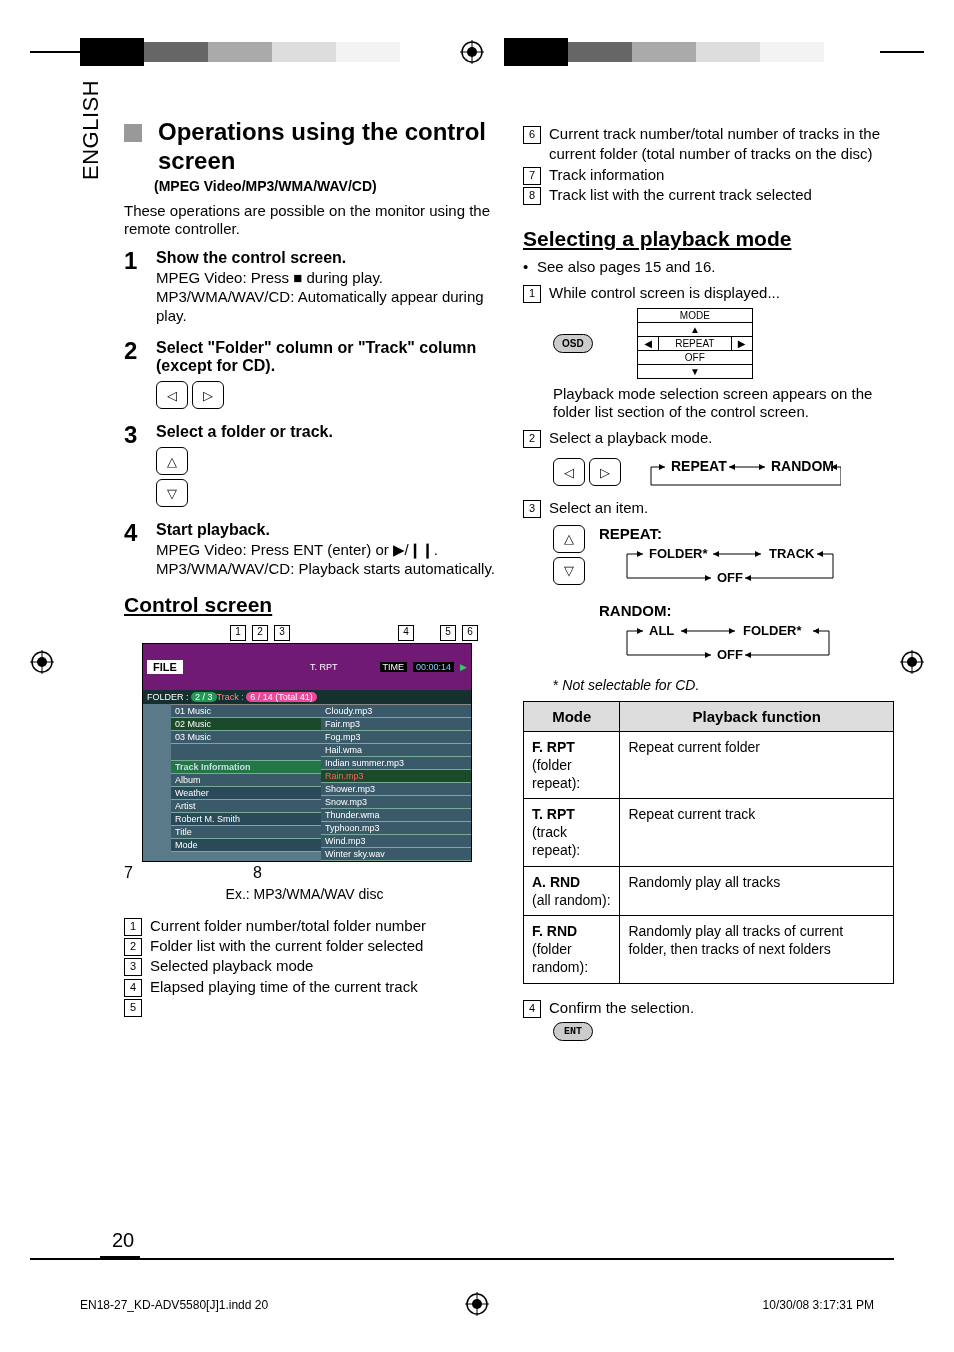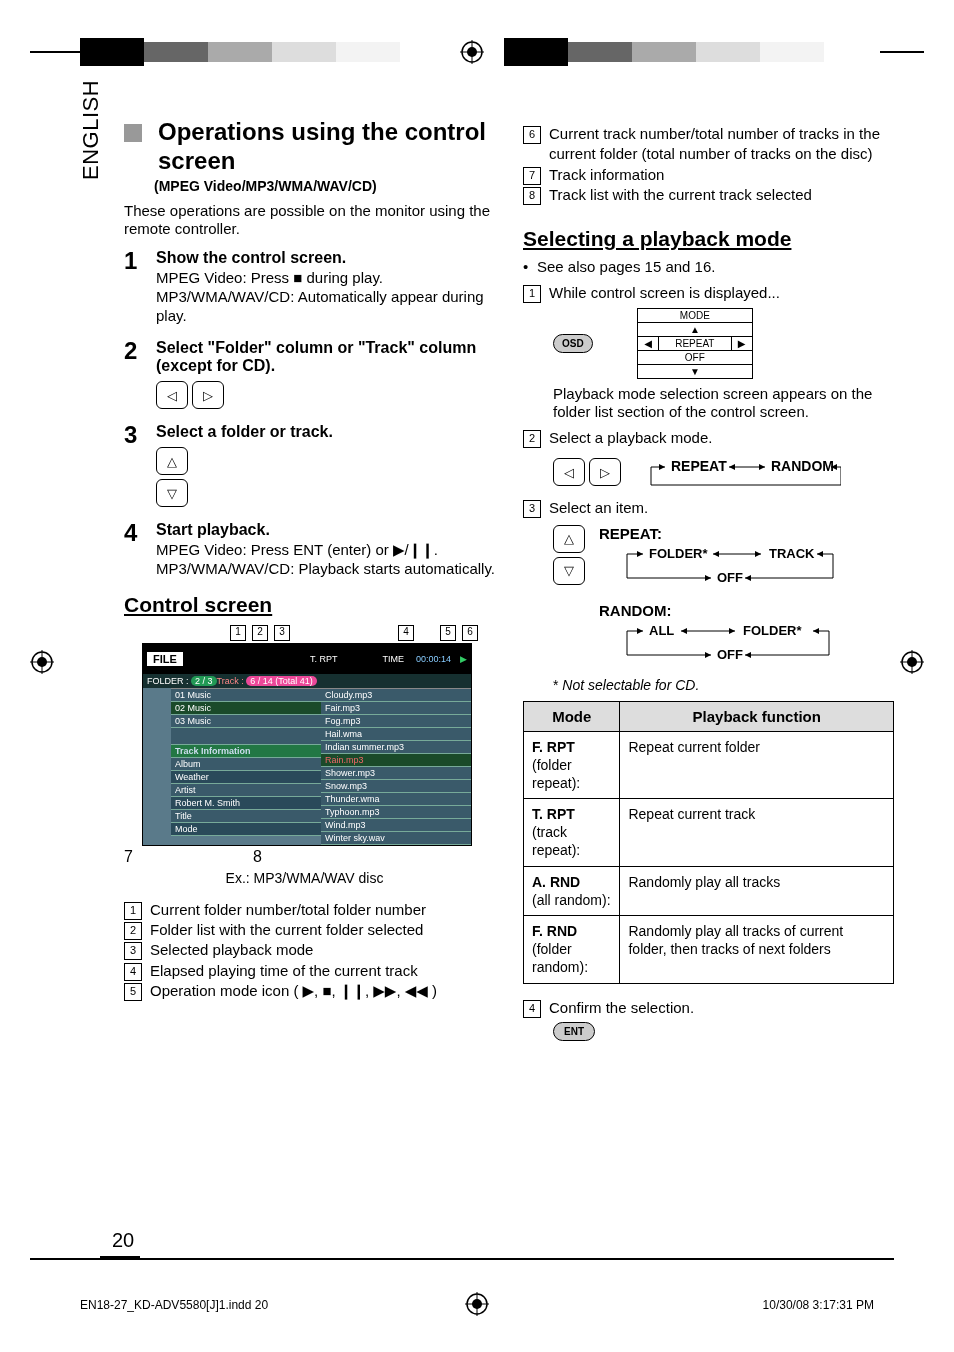--- a/index.html
+++ b/index.html
@@ -243,20 +243,21 @@
   }
   .ent-btn {
     display: inline-block;
     border: 1.5px solid #000;
     border-radius: 10px;
     padding: 3px 10px;
     font-size: 10px;
     font-weight: 700;
     background: #ccc;
     margin-top: 4px;
+    font-family: Liberation Mono, monospace;
   }
   .pagefoot {
     position: absolute;
     left: 112px;
     bottom: 100px;
     font-size: 20px;
   }
   .pagefoot-line {
     position: absolute;
     left: 30px;
@@ -288,22 +289,22 @@
   .ctrl-screen {
     display: inline-block;
     border: 1px solid #000;
     background: #5a7a8a;
     font-size: 9px;
     color: #fff;
   }
   .cs-head {
     display: flex;
     align-items: center;
-    background: #000000;
-    padding: 8px 4px;
+    background: #701a75;
+    padding: 16px 4px;
     gap: 6px;
   }
   .cs-head .file {
     background: #fff;
     color: #000;
     font-weight: 700;
     padding: 1px 6px;
     font-size: 11px;
   }
   .cs-row2 {
@@ -528,21 +529,20 @@
           <li>
             <span class="num">3</span>
             <span>Selected playback mode</span>
           </li>
           <li>
             <span class="num">4</span>
             <span>Elapsed playing time of the current track</span>
           </li>
           <li>
             <span class="num">5</span>
-            <span>Operation mode icon ( ▶, ■, ❙❙, ▶▶, ◀◀ )</span>
           </li>
         </ul>
     </div>
 
     <div class="col">
       <ul class="legend" id="right-legend-cont">
           <li>
             <span class="num">6</span>
             <span>Current track number/total number of tracks in the current folder (total number of tracks on the disc)</span>
           </li>

